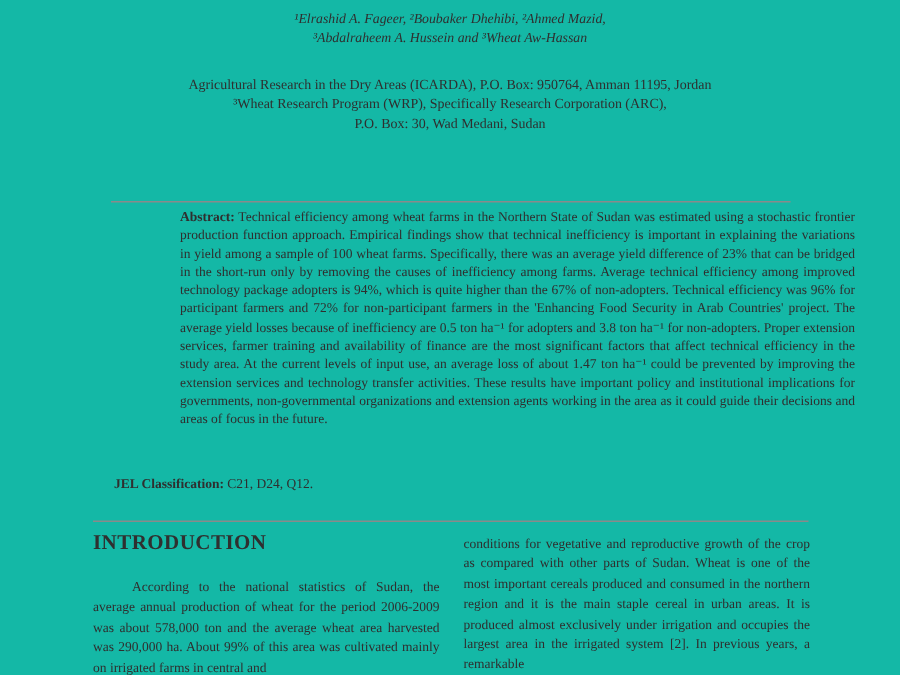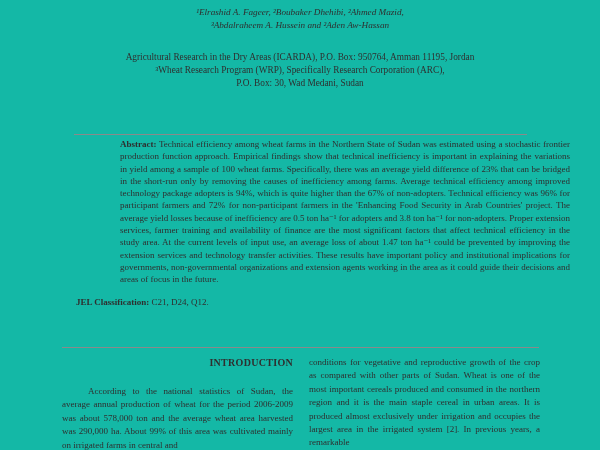--- a/index.html
+++ b/index.html
@@ -40,21 +40,21 @@
     position: absolute;
     top: 138px; left: 76px;
     width: 450px;
     font-size: 9px;
     line-height: 12.3px;
     text-align: justify;
     margin-left: 44px;
   }
   .jel {
     position: absolute;
-    top: 296px; left: 76px;
+    top: 316px; left: 76px;
     width: 450px;
     font-size: 9px;
     line-height: 13px;
   }
   .keywords {
     position: absolute;
     top: 321px; left: 76px;
     width: 450px;
     box-sizing: border-box;
     font-size: 9px;
@@ -65,43 +65,43 @@
   .bold { font-weight: bold; }
   .columns {
     position: absolute;
     top: 356px; left: 62px;
     width: 478px;
     display: flex;
     gap: 16px;
   }
   .col { width: 231px; }
   .section-heading {
-    text-align: right;
+    text-align: left;
     font-weight: bold;
-    font-size: 10px;
+    font-size: 14px;
     line-height: 13px;
     letter-spacing: 0.3px;
     margin: 0 0 16px 0;
   }
   .body-par {
     margin: 0;
     font-size: 9px;
     line-height: 13.4px;
     text-align: justify;
   }
   .indent { text-indent: 26px; }
 </style>
 </head>
 <body>
 
 <div class="page">
 
   <div class="authors">
     <div>¹Elrashid A. Fageer, ²Boubaker Dhehibi, ²Ahmed Mazid,</div>
-    <div>³Abdalraheem A. Hussein and ²Aden Aw-Hassan</div>
+    <div>³Abdalraheem A. Hussein and ³Wheat Aw-Hassan</div>
   </div>
 
   <div class="affiliations">
     <div>Agricultural Research in the Dry Areas (ICARDA), P.O. Box: 950764, Amman 11195, Jordan</div>
     <div>³Wheat Research Program (WRP), Specifically Research Corporation (ARC),</div>
     <div>P.O. Box: 30, Wad Medani, Sudan</div>
   </div>
 
   <hr class="rule rule-top">
 

